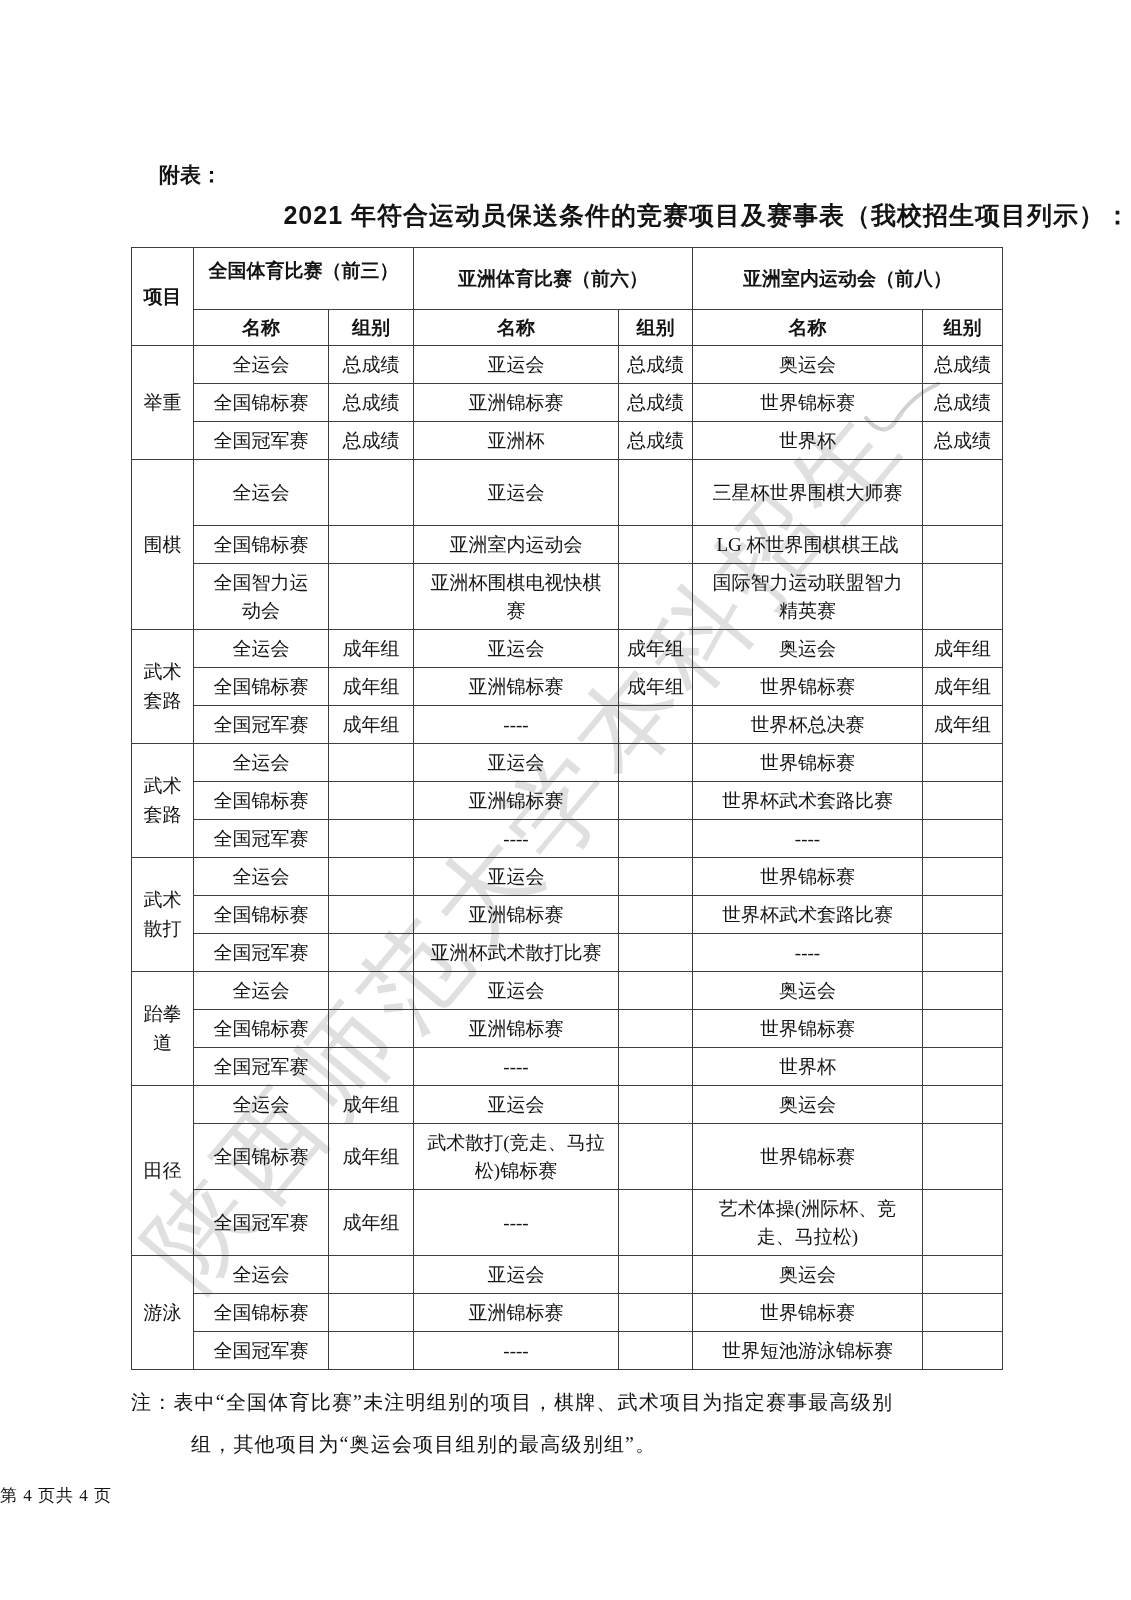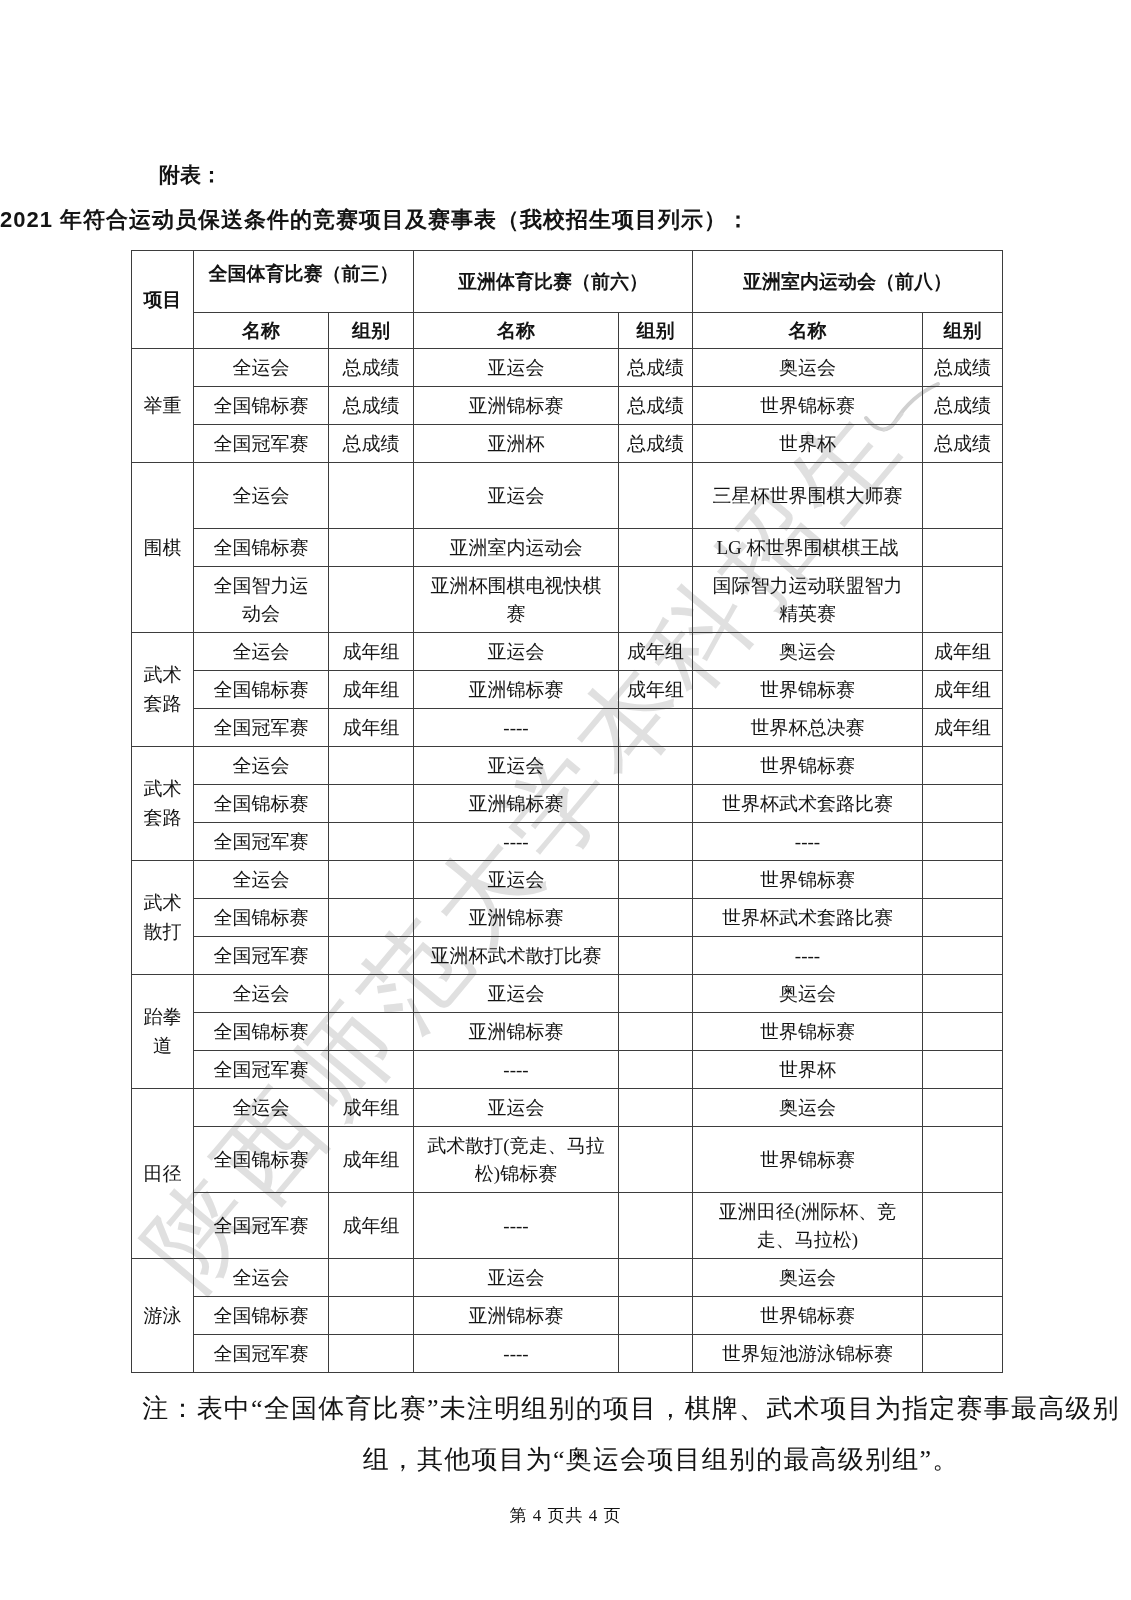--- a/index.html
+++ b/index.html
@@ -13,41 +13,41 @@
     transform:rotate(-50deg);white-space:nowrap;z-index:0;pointer-events:none;
     font-family:"Liberation Serif",serif;
   }
   .swoosh{position:absolute;left:862px;top:378px;z-index:0;pointer-events:none;}
   .content{position:relative;z-index:1;}
   .appendix{
     padding:162px 0 0 131px;font-size:21px;font-weight:bold;
     font-family:"Liberation Sans","DejaVu Sans",sans-serif;line-height:1.25;margin-left:28px;
   }
   .doc-title{
-    margin-top:17px;text-align:left;font-size:22px;font-weight:bold;
+    margin-top:11px;text-align:right;font-size:25px;font-weight:bold;
     font-family:"Liberation Sans","DejaVu Sans",sans-serif;letter-spacing:1px;
   }
   table.main{
     border-collapse:collapse;table-layout:fixed;width:871px;margin:15px 0 0 131px;
     background:transparent;
   }
   .main td,.main th{
     border:1px solid #3d3d3d;text-align:center;vertical-align:middle;
     font-size:19px;padding:0;line-height:1.45;word-break:break-all;
     background:transparent;font-weight:normal;
   }
   .main th{font-family:"Liberation Sans","DejaVu Sans",sans-serif;font-weight:bold;}
   tr.hrow1{height:62px;} tr.hrow2{height:36px;}
   tr.r{height:38px;} tr.rt{height:66px;}
   th.national{vertical-align:top;padding-top:9px;}
   td.name-cell{padding:0 12px;}
   td.sport-cell{padding:0 9px;line-height:1.5;}
-  .note{margin:18px 0 0 131px;font-size:26px;letter-spacing:1.2px;line-height:1.4;text-align:center;}
+  .note{margin:18px 0 0 131px;font-size:20px;letter-spacing:1.2px;line-height:1.4;}
   .note .line2{margin:14px 0 11px 60px;}
-  .page-footer{margin-top:26px;text-align:center;font-size:17px;letter-spacing:1px;}
+  .page-footer{margin-top:26px;font-size:17px;letter-spacing:1px;}
 </style>
 </head>
 <body>
 
 <div class="watermark">陕西师范大学本科招生</div>
 <svg class="swoosh" width="80" height="62" viewBox="0 0 80 62">
   <path d="M4 40 C 16 55, 26 54, 33 44 C 44 26, 58 14, 76 6" fill="none" stroke="#d0d0d0" stroke-width="4" stroke-linecap="round"></path>
   <path d="M22 52 C 30 48, 36 42, 40 36" fill="none" stroke="#d8d8d8" stroke-width="3" stroke-linecap="round"></path>
 </svg>
 
@@ -252,21 +252,21 @@
       <td class="name-cell">武术散打(竞走、马拉松)锦标赛</td>
       <td></td>
       <td class="name-cell">世界锦标赛</td>
       <td></td>
     </tr>
     <tr class="rt">
       <td class="name-cell">全国冠军赛</td>
       <td>成年组</td>
       <td class="name-cell">----</td>
       <td></td>
-      <td class="name-cell">亚洲田径(洲际杯、竞走、马拉松)</td>
+      <td class="name-cell">艺术体操(洲际杯、竞走、马拉松)</td>
       <td></td>
     </tr>
 
     <tr class="r">
       <td rowspan="3" class="sport-cell">游泳</td>
       <td class="name-cell">全运会</td>
       <td></td>
       <td class="name-cell">亚运会</td>
       <td></td>
       <td class="name-cell">奥运会</td>

